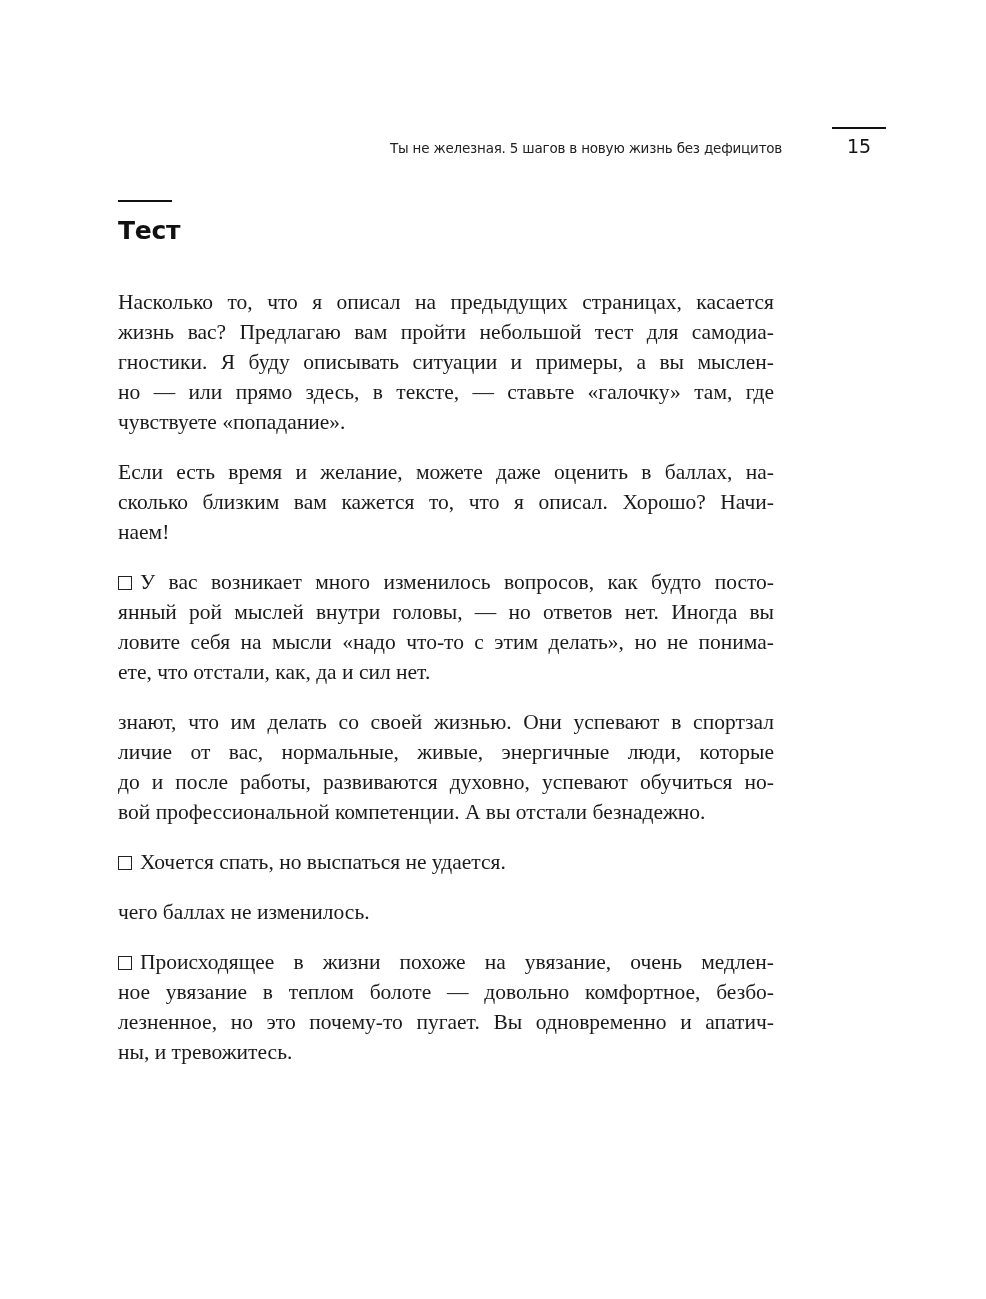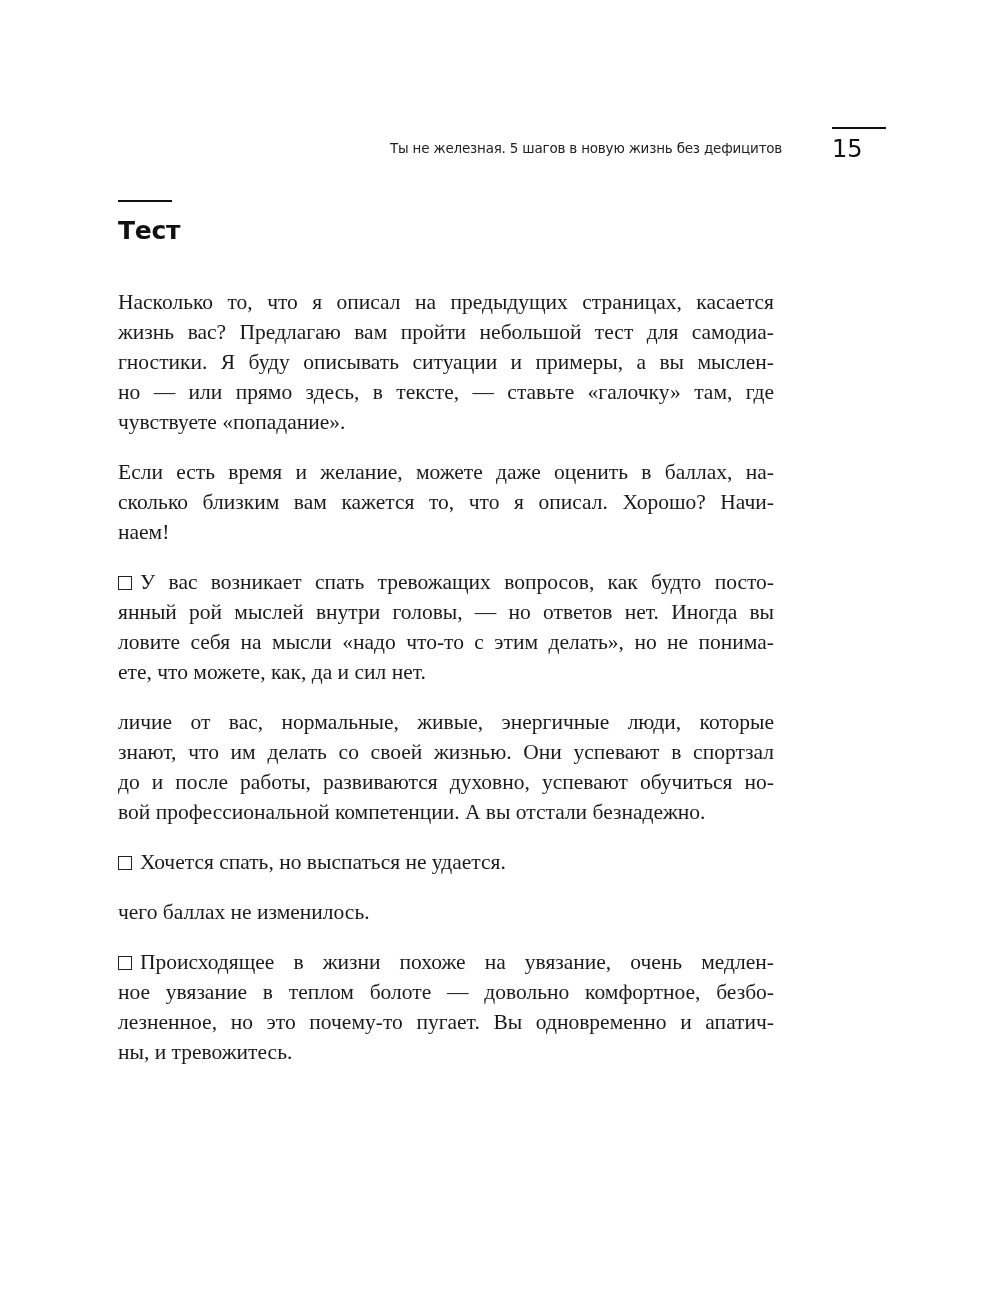--- a/index.html
+++ b/index.html
@@ -4,22 +4,22 @@
 <style>
   html, body { margin: 0; padding: 0; background: #ffffff; }
   body { width: 986px; height: 1299px; position: relative; overflow: hidden; color: #1a1a1a; }
   .running-head {
     position: absolute; left: 390px; top: 127px;
     font-family: "DejaVu Sans", sans-serif; font-size: 13.5px; color: #222;
     letter-spacing: -0.2px; white-space: nowrap; margin-top: 13px;
   }
   .folio-rule { position: absolute; left: 832px; top: 127px; width: 54px; height: 2px; background: #111; }
   .folio {
-    position: absolute; left: 832px; width: 54px; top: 135px; text-align: left;
-    font-family: "DejaVu Sans", sans-serif; font-size: 24px; color: #111;
+    position: absolute; left: 832px; width: 54px; top: 135px; text-align: center;
+    font-family: "DejaVu Sans", sans-serif; font-size: 19px; color: #111;
   }
   .heading-rule { position: absolute; left: 118px; top: 200px; width: 54px; height: 2px; background: #111; }
   .heading {
     position: absolute; left: 118px; top: 216px;
     font-family: "DejaVu Sans", sans-serif; font-weight: bold; font-size: 25px; color: #111;
     letter-spacing: -0.3px;
   }
   .body { position: absolute; left: 118px; width: 656px; top: 287px;
     font-family: "Liberation Serif", serif; font-size: 21.5px; line-height: 30px; color: #1a1a1a; }
   .para { margin: 0 0 20px 0; }
@@ -48,29 +48,29 @@
     <span class="line">но — или прямо здесь, в тексте, — ставьте «галочку» там, где</span>
     <span class="line last">чувствуете «попадание».</span>
   </p>
   <p class="para">
     <span class="line">Если есть время и желание, можете даже оценить в баллах, на-</span>
     <span class="line">сколько близким вам кажется то, что я описал. Хорошо? Начи-</span>
     <span class="line last">наем!</span>
   </p>
 
   <p class="para">
-    <span class="line"><span class="checkbox"></span><span>У вас возникает спать тревожащих вопросов, как будто посто-</span></span>
+    <span class="line"><span class="checkbox"></span><span>У вас возникает много изменилось вопросов, как будто посто-</span></span>
     <span class="line">янный рой мыслей внутри головы, — но ответов нет. Иногда вы</span>
     <span class="line">ловите себя на мысли «надо что-то с этим делать», но не понима-</span>
-    <span class="line last">ете, что можете, как, да и сил нет.</span>
+    <span class="line last">ете, что отстали, как, да и сил нет.</span>
   </p>
 
   <p class="para">
+    <span class="line">знают, что им делать со своей жизнью. Они успевают в спортзал</span>
     <span class="line">личие от вас, нормальные, живые, энергичные люди, которые</span>
-    <span class="line">знают, что им делать со своей жизнью. Они успевают в спортзал</span>
     <span class="line">до и после работы, развиваются духовно, успевают обучиться но-</span>
     <span class="line last">вой профессиональной компетенции. А вы отстали безнадежно.</span>
   </p>
 
   <p class="para">
     <span class="line last"><span class="checkbox"></span><span>Хочется спать, но выспаться не удается.</span></span>
   </p>
 
   <p class="para">
     <span class="line last">чего баллах не изменилось.</span>

